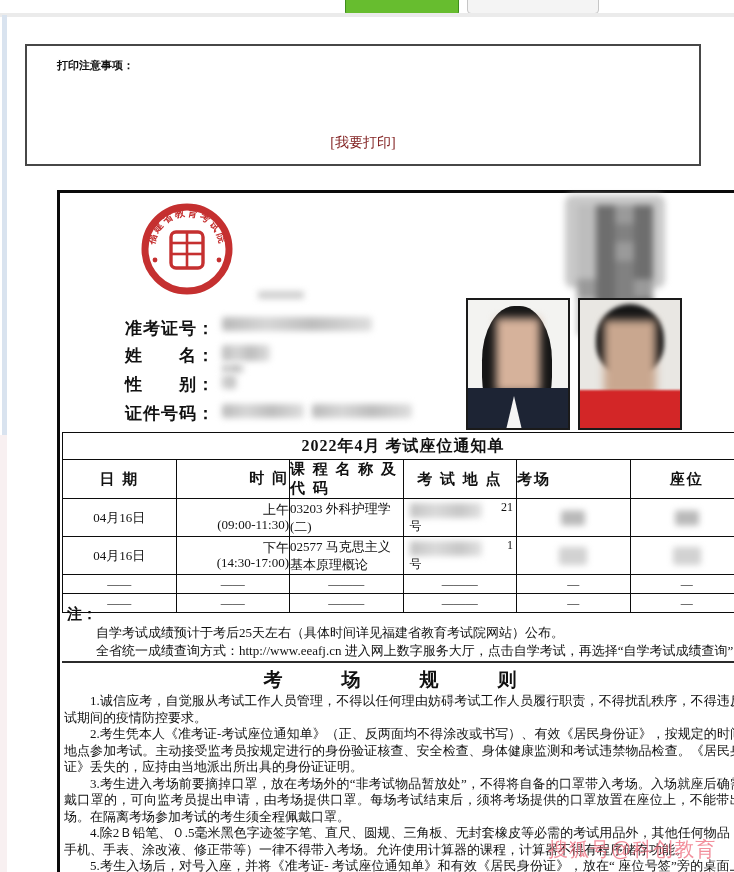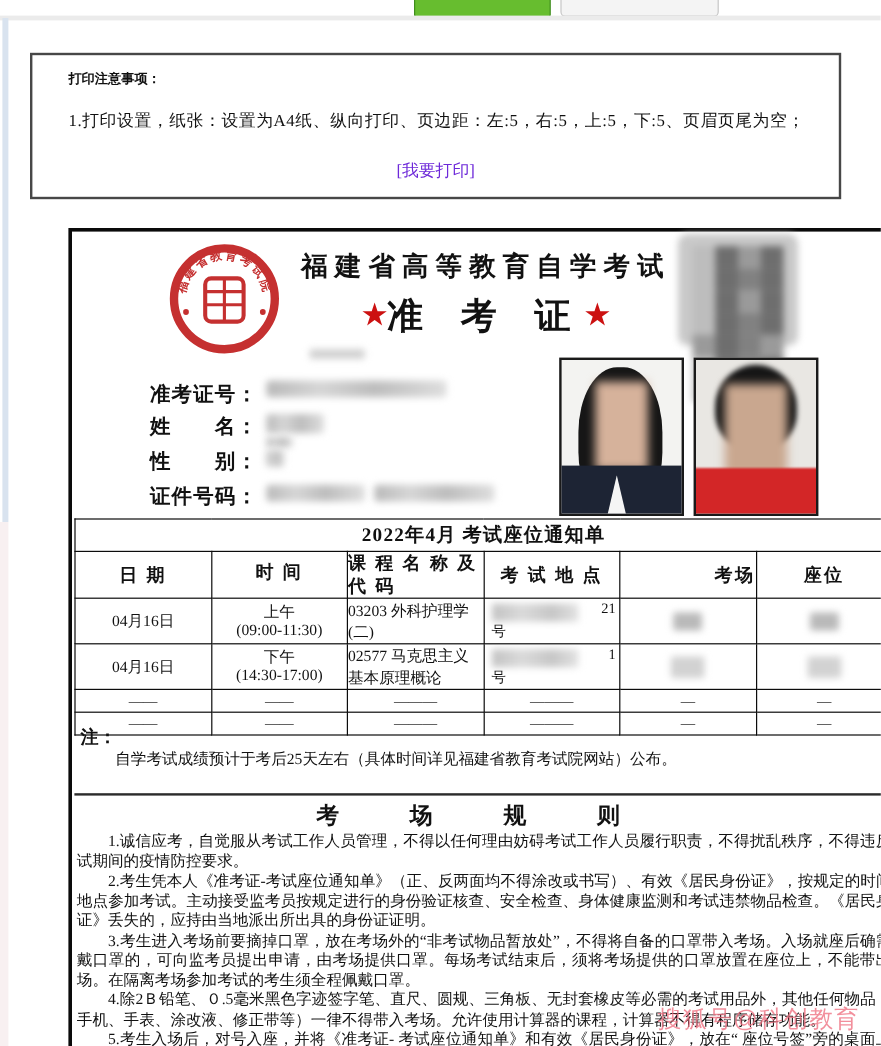--- a/index.html
+++ b/index.html
@@ -24,21 +24,21 @@
 
   
   .notice-box{
     position:absolute;left:25px;top:44px;width:672px;height:118px;
     border:2px solid #474747;background:#fff;
   }
   .notice-title{position:absolute;left:30px;top:12px;font-size:11px;font-weight:bold;}
   .notice-line{position:absolute;left:30px;top:46px;font-size:14px;letter-spacing:.5px;}
   .notice-print{
     position:absolute;left:0;right:0;top:88px;text-align:center;
-    font-size:14px;color:#6d28d9;cursor:pointer;text-decoration:none;
+    font-size:14px;color:#7f1d1d;cursor:pointer;text-decoration:none;
   }
 
   
   .ticket{
     position:absolute;left:57px;top:190px;width:700px;height:700px;
     border:3px solid #0a0a0a;background:#fff;
   }
   .t-inner{position:relative;width:100%;height:100%;}
 
   
@@ -79,24 +79,24 @@
   .p-right .p-body{background:#d32627;height:40px;filter:blur(1px);}
 
   
   .sched{position:absolute;left:2px;top:239px;border-collapse:collapse;table-layout:fixed;width:682px;}
   .sched td,.sched th{border:1.6px solid #0c0c0c;padding:0;overflow:hidden;position:relative;}
   .sched .t-title{font-size:16px;font-weight:bold;text-align:center;height:26px;letter-spacing:1px;}
   .sched th{font-size:15px;font-weight:bold;height:27px;letter-spacing:2px;}
   .sched .r-exam{height:38px;font-size:13px;}
   .sched .r-dash{height:19px;font-size:12px;text-align:center;color:#222;}
   .c-date{width:66px;text-align:center;}
-  .c-time{width:90px;text-align:center;line-height:1.15;}
+  .c-time{width:90px;text-align:right;line-height:1.15;}
   .c-course{width:197px;text-align:left;padding-left:4px;}
   .c-loc{width:218px;}
-  .c-room{width:42px;text-align:right;}
+  .c-room{width:42px;text-align:left;}
   .c-seat{width:52px;text-align:center;}
   .loc-streak{position:absolute;left:6px;top:4px;right:34px;height:15px;
     background:linear-gradient(90deg,#c2c2c2,#dadada 35%,#c6c6c6 70%,#e2e2e2);filter:blur(3px);}
   .loc-num{position:absolute;right:3px;top:1px;font-size:12px;text-align:right;}
   .loc-hao{position:absolute;left:6px;bottom:1px;font-size:12px;}
   .cell-blob{position:absolute;left:50%;top:50%;transform:translate(-50%,-50%);
     width:24px;height:15px;background:#b9b9b9;filter:blur(3px);border-radius:2px;}
   .cell-blob.light{background:#d2d2d2;width:28px;height:18px;}
 
   
@@ -124,21 +124,20 @@
 <body>
 
 <div class="top-green-btn"></div>
 <div class="top-gray-btn"></div>
 <div class="top-band"></div>
 <div class="left-strip"></div>
 <div class="left-strip2"></div>
 
 <div class="notice-box">
   <div class="notice-title">打印注意事项：</div>
-  <div class="notice-line">1.打印设置，纸张：设置为A4纸、纵向打印、页边距：左:5，右:5，上:5，下:5、页眉页尾为空；</div>
   <a class="notice-print">[我要打印]</a>
 </div>
 
 <div class="ticket">
  <div class="t-inner">
 
   <svg class="seal" viewBox="0 0 94 94">
     <circle cx="47" cy="47" r="42" fill="#ffffff" stroke="#c53030" stroke-width="7"></circle>
     <defs>
           <path id="arcTop" d="M 14 47 A 33 33 0 0 1 80 47"></path>
@@ -147,26 +146,20 @@
       <textPath href="#arcTop" startOffset="4">福建省教育考试院</textPath>
     </text>
     <rect x="31" y="30" width="32" height="36" rx="5" fill="none" stroke="#c53030" stroke-width="3.4"></rect>
     <line x1="31" y1="41" x2="63" y2="41" stroke="#c53030" stroke-width="2.6"></line>
     <line x1="31" y1="52" x2="63" y2="52" stroke="#c53030" stroke-width="2.6"></line>
     <line x1="47" y1="30" x2="47" y2="66" stroke="#c53030" stroke-width="2.6"></line>
     <circle cx="15" cy="58" r="2.4" fill="#c53030"></circle>
     <circle cx="79" cy="58" r="2.4" fill="#c53030"></circle>
   </svg>
 
-  <div class="t-head">
-    <div class="org-title">福建省高等教育自学考试</div>
-    <div class="cert-line">
-      <span class="star">★</span><span>准 考 证</span><span class="star">★</span>
-    </div>
-  </div>
 
   <div class="qr">
     <div class="q-pad"></div>
     <div class="q-grid">
       <i class="q3"></i>
           <i class="q1"></i>
           <i class="q2"></i>
           <i class="q1"></i>
           <i class="q3"></i>
       <i class="q1"></i>
@@ -279,20 +272,21 @@
       <td style="text-align:center;">———</td>
       <td style="text-align:center;">———</td>
       <td>—</td>
       <td>—</td>
     </tr>
   </tbody>
       </table>
 
   <div class="note-label">注：</div>
   <div class="note-line1">自学考试成绩预计于考后25天左右（具体时间详见福建省教育考试院网站）公布。</div>
+  <div class="note-line2">全省统一成绩查询方式：http://www.eeafj.cn 进入网上数字服务大厅，点击自学考试，再选择“自学考试成绩查询”</div>
 
   <div class="t-rule-hr"></div>
 
   <div class="rules-title">考　场　规　则</div>
   <div class="rules-body">
     <p>1.诚信应考，自觉服从考试工作人员管理，不得以任何理由妨碍考试工作人员履行职责，不得扰乱秩序，不得违反考试期间的疫情防控要求。</p>
     <p>2.考生凭本人《准考证-考试座位通知单》（正、反两面均不得涂改或书写）、有效《居民身份证》，按规定的时间和地点参加考试。主动接受监考员按规定进行的身份验证核查、安全检查、身体健康监测和考试违禁物品检查。《居民身份证》丢失的，应持由当地派出所出具的身份证证明。</p>
     <p>3.考生进入考场前要摘掉口罩，放在考场外的“非考试物品暂放处”，不得将自备的口罩带入考场。入场就座后确需佩戴口罩的，可向监考员提出申请，由考场提供口罩。每场考试结束后，须将考场提供的口罩放置在座位上，不能带出考场。在隔离考场参加考试的考生须全程佩戴口罩。</p>
     <p>4.除2Ｂ铅笔、０.5毫米黑色字迹签字笔、直尺、圆规、三角板、无封套橡皮等必需的考试用品外，其他任何物品（如手机、手表、涂改液、修正带等）一律不得带入考场。允许使用计算器的课程，计算器不得有程序储存功能。</p>
     <p>5.考生入场后，对号入座，并将《准考证- 考试座位通知单》和有效《居民身份证》，放在“ 座位号签”旁的桌面上以便核验。入座后，须在《考生签到表》上签字。领到答题卡和试卷后，在指定位置和规定时间内填涂本人姓名、准考证号、座位号等，并完成考生笔迹确认部分的抄写与签名，不得提前作答或动笔书写任何字迹，认真核对条形</p>

